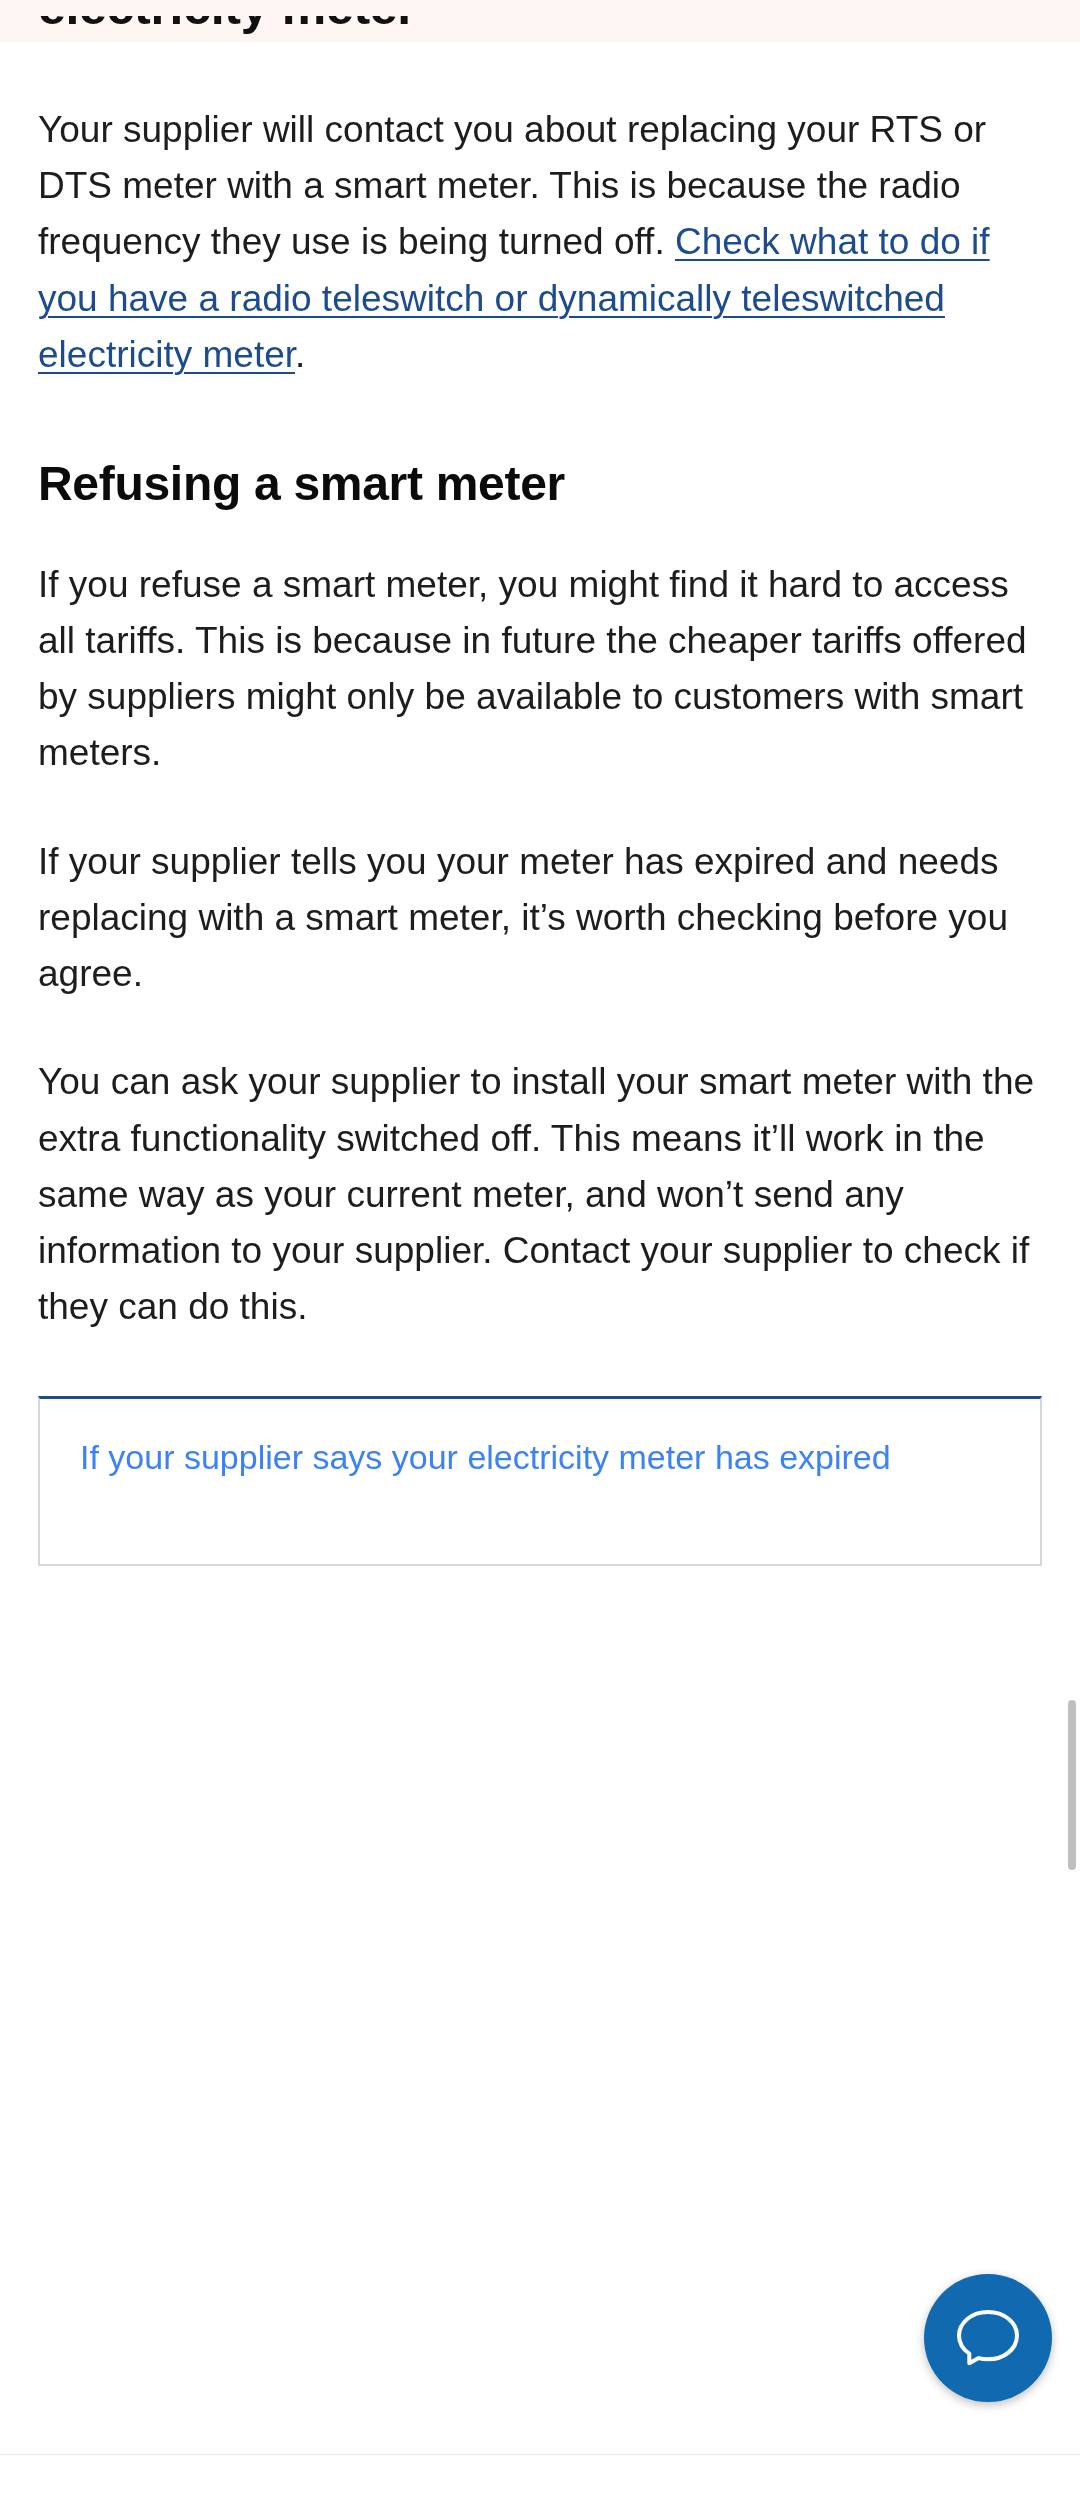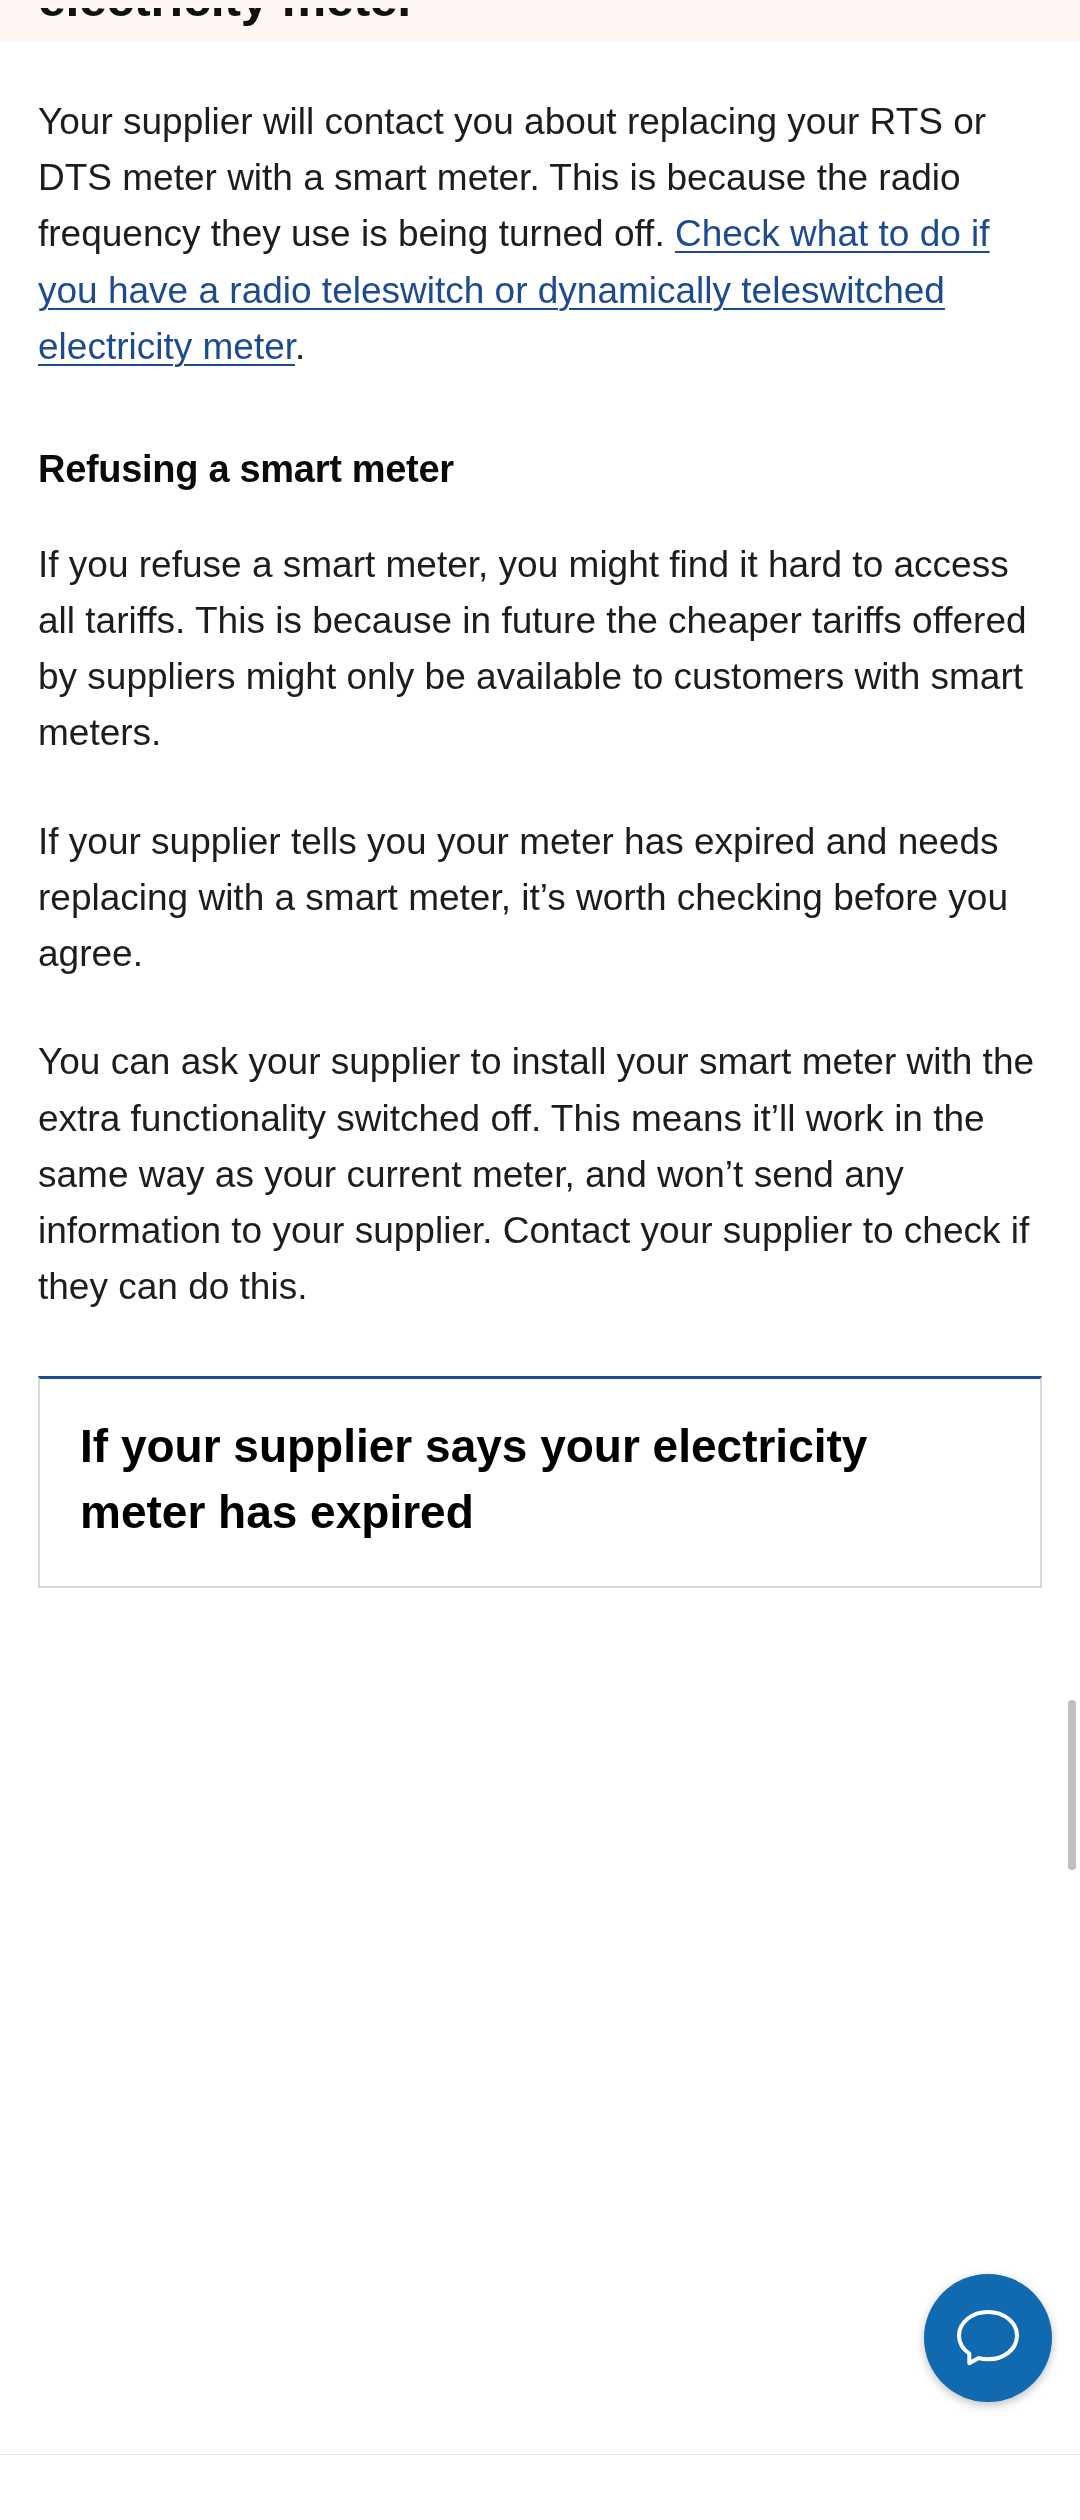--- a/index.html
+++ b/index.html
@@ -24,21 +24,21 @@
     width: 1080px;
     height: 42px;
     background: #fdf6f3;
   }
 
   .page {
     position: absolute;
     top: 0;
     left: 0;
     width: 1080px;
-    padding: 8px 38px;
+    padding: 16px 38px;
   }
 
   
   .clipped-heading-wrap {
     height: 58px;
     overflow: hidden;
     position: relative;
   }
   .clipped-heading {
     position: absolute;
@@ -64,41 +64,41 @@
   }
 
   a.inline-link {
     color: #1d4b8f;
     text-decoration: underline;
     text-underline-offset: 5px;
     text-decoration-thickness: 2px;
   }
 
   h2.section-heading {
-    font-size: 38px;
+    font-size: 48px;
     font-weight: bold;
     color: #0b0b0b;
     margin: 72px 0 44px 0;
     letter-spacing: -0.3px;
     line-height: 1.2;
   }
 
   
   .accordion {
     margin-top: 60px;
     border: 2px solid #d3d8dc;
     border-top: 3px solid #1d4b8f;
     background: #ffffff;
     padding: 34px 40px 40px 40px;
     min-height: 170px;
   }
   .accordion-title {
-    font-size: 46px;
-    font-weight: bold;
-    color: #000000;
+    font-size: 34px;
+    font-weight: normal;
+    color: #3b82f6;
     line-height: 1.45;
     text-decoration: none;
   }
 
   
   .chat-fab {
     position: absolute;
     right: 28px;
     bottom: 118px;
     width: 128px;

